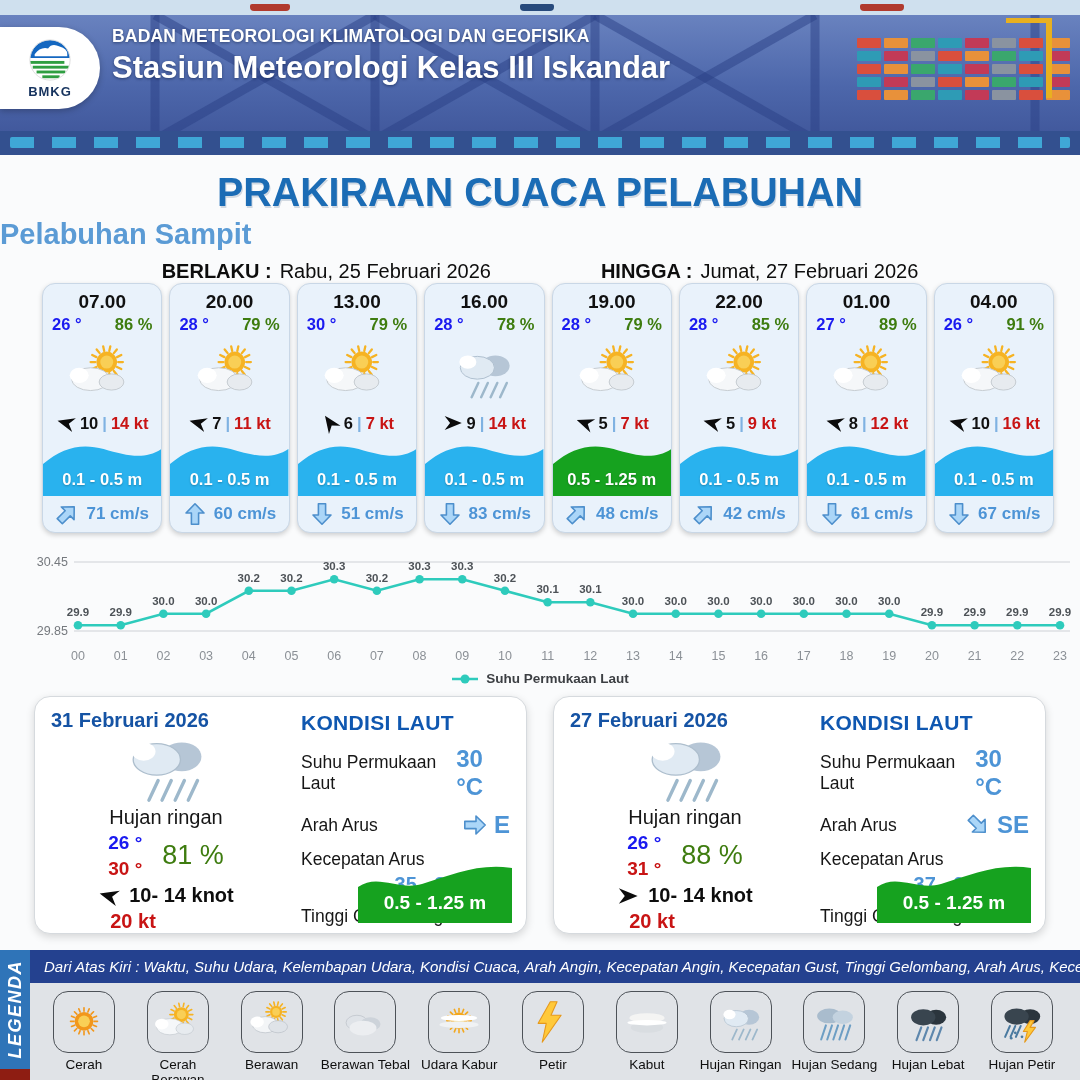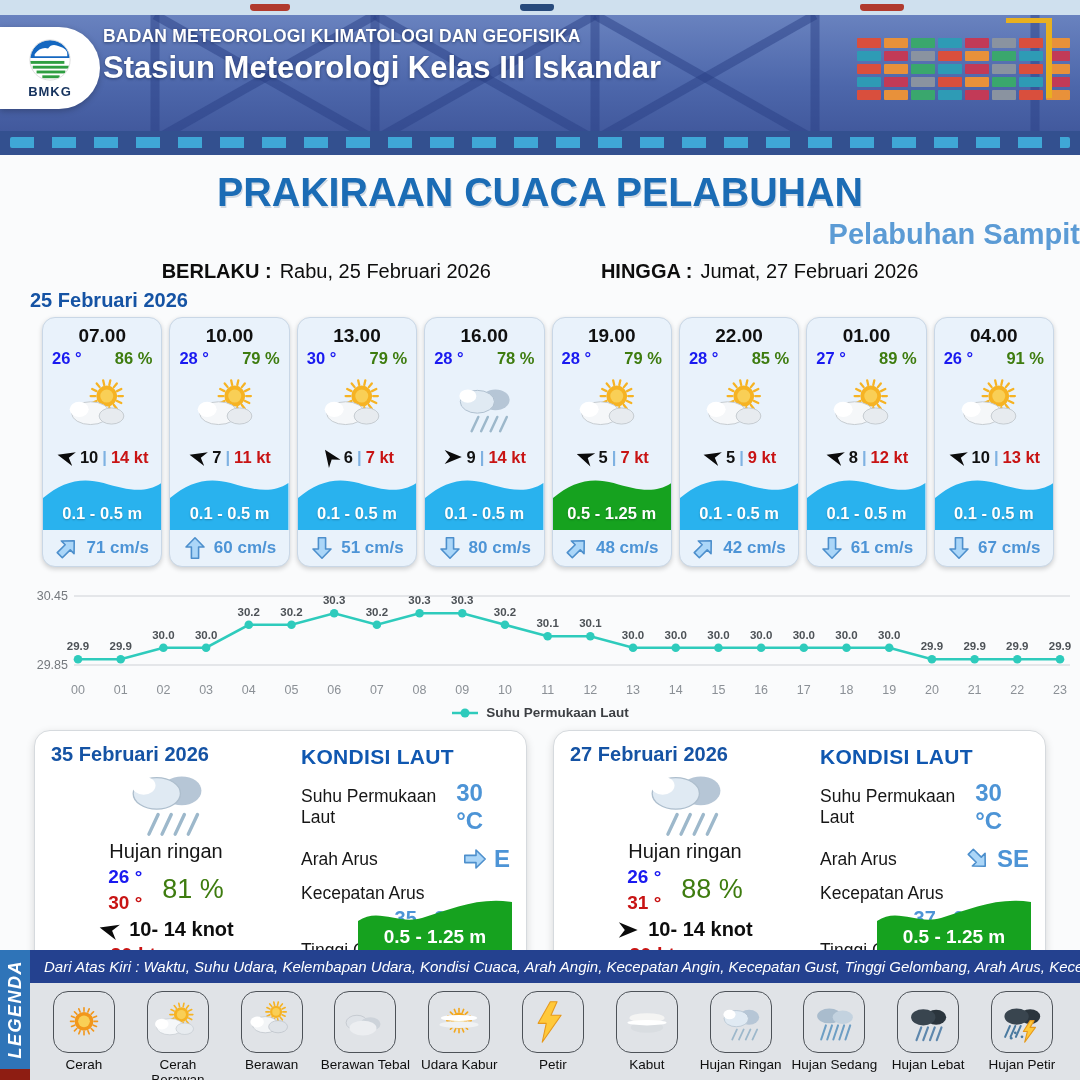--- a/index.html
+++ b/index.html
@@ -17,31 +17,31 @@
   .cont{width:24px;height:10px;border-radius:1px;}
   .seats-band{position:absolute;bottom:0;left:0;right:0;height:24px;background:#33508f;}
   .seats-band::after{content:"";position:absolute;left:10px;right:10px;top:6px;height:11px;
     background:repeating-linear-gradient(90deg,#3fa7d6 0 24px,transparent 24px 42px);border-radius:2px;}
   .crane{position:absolute;top:18px;right:28px;width:6px;height:80px;background:#e8b020;}
   .crane::before{content:"";position:absolute;top:0;right:0;width:46px;height:5px;background:#e8b020;}
   .logo-pill{position:absolute;left:0;top:27px;width:100px;height:82px;background:#fff;
     border-radius:0 44px 44px 0;display:flex;flex-direction:column;align-items:center;
     justify-content:center;box-shadow:0 2px 6px rgba(0,0,0,.25);z-index:5;}
   .logo-text{font-size:13px;font-weight:bold;color:#16335e;letter-spacing:1px;margin-top:1px;}
-  .header-text{position:absolute;left:103px;top:26px;right:10px;color:#fff;z-index:4;
+  .header-text{position:absolute;left:112px;top:26px;right:10px;color:#fff;z-index:4;
     text-shadow:0 1px 3px rgba(10,25,60,.55);}
   .agency{font-size:17.5px;font-weight:bold;letter-spacing:.2px;}
   .station{font-size:31px;font-weight:bold;margin-top:3px;}
   .address{font-size:16.5px;margin-top:7px;font-weight:400;}
 
   
   .main-title{text-align:center;margin-top:14px;color:var(--title-blue,#1b6cb5);
     font-size:41px;font-weight:800;letter-spacing:0px;transform:scaleX(.96);
     text-shadow:1px 2px 0 rgba(160,175,195,.45);}
-  .subtitle{text-align:right;color:var(--subtitle-blue,#5b9bd5);font-size:29px;font-weight:bold;margin-top:2px;}
+  .subtitle{text-align:left;color:var(--subtitle-blue,#5b9bd5);font-size:29px;font-weight:bold;margin-top:2px;}
   .validity{display:flex;justify-content:center;gap:110px;font-size:20px;color:#0d0d0d;margin-top:9px;}
   .validity b{font-weight:bold;margin-right:8px;}
 
   
   .forecast-date{color:var(--date-blue,#1553a4);font-weight:bold;font-size:20px;margin:6px 0 5px 30px;}
   .cards-row{display:flex;gap:7px;padding:0 26px;margin-left:16px;}
   .fcard{width:121px;height:250px;background:#e9f2fb;border:1px solid #c9d7e6;border-radius:13px;
     box-shadow:0 2px 5px rgba(0,0,0,.18);display:flex;flex-direction:column;overflow:hidden;}
   .fc-time{text-align:center;font-size:19px;font-weight:bold;color:#101010;margin-top:7px;}
   .fc-th{display:flex;justify-content:space-between;padding:0 9px;font-size:16.5px;font-weight:bold;margin-top:2px;}
@@ -219,21 +219,20 @@
 <section>
   <div class="main-title">PRAKIRAAN CUACA PELABUHAN</div>
   <div class="subtitle">Pelabuhan Sampit</div>
   <div class="validity">
     <div><b>BERLAKU :</b><span>Rabu, 25 Februari 2026</span></div>
     <div><b>HINGGA :</b><span>Jumat, 27 Februari 2026</span></div>
   </div>
 </section>
 
 <section>
-  <div class="forecast-date">25 Februari 2026</div>
   <div class="cards-row" id="cards-row">
   <div class="fcard">
     <div class="fc-time">07.00</div>
     <div class="fc-th">
       <span class="fc-temp">26 °</span>
       <span class="fc-hum">86 %</span>
     </div>
     <div class="fc-icon">
           <svg viewBox="0 0 80 64" width="76" height="61">
             <line x1="57" y1="21" x2="62" y2="21" stroke="#f6b323" stroke-width="2.4" stroke-linecap="round"></line>
@@ -276,21 +275,21 @@
     <div class="fc-cur">
       <span class="barrow" style="transform:rotate(45deg)">
             <svg viewBox="0 0 24 24" width="100%" height="100%">
               <polygon points="12,1.8 21,11 15.6,11 15.6,22.2 8.4,22.2 8.4,11 3,11" fill="#abd6f8" stroke="#4d8fcc" stroke-width="1.6" stroke-linejoin="round"></polygon>
             </svg>
           </span>
       <span>71 cm/s</span>
     </div>
   </div>
   <div class="fcard">
-    <div class="fc-time">10.00</div>
+    <div class="fc-time">20.00</div>
     <div class="fc-th">
       <span class="fc-temp">28 °</span>
       <span class="fc-hum">79 %</span>
     </div>
     <div class="fc-icon">
           <svg viewBox="0 0 80 64" width="76" height="61">
             <line x1="57" y1="21" x2="62" y2="21" stroke="#f6b323" stroke-width="2.4" stroke-linecap="round"></line>
             <line x1="55.81162641482903" y1="26.206604869410697" x2="60.316470754341125" y2="28.376023564998487" stroke="#f6b323" stroke-width="2.4" stroke-linecap="round"></line>
             <line x1="52.4818776223048" y1="30.381977789616357" x2="55.59932663159847" y2="34.29113520195651" stroke="#f6b323" stroke-width="2.4" stroke-linecap="round"></line>
             <line x1="47.67025120747577" y1="32.699134946181886" x2="48.78285587725735" y2="37.573774507091" stroke="#f6b323" stroke-width="2.4" stroke-linecap="round"></line>
@@ -422,21 +421,21 @@
             <path d="M0,24 C20,7 40,3 62,9 C86,16 104,20 121,9 L121,56 L0,56 Z"></path>
           </svg>
       <span class="fc-wave-label">0.1 - 0.5 m</span>
     </div>
     <div class="fc-cur">
       <span class="barrow" style="transform:rotate(180deg)">
             <svg viewBox="0 0 24 24" width="100%" height="100%">
               <polygon points="12,1.8 21,11 15.6,11 15.6,22.2 8.4,22.2 8.4,11 3,11" fill="#abd6f8" stroke="#4d8fcc" stroke-width="1.6" stroke-linejoin="round"></polygon>
             </svg>
           </span>
-      <span>80 cm/s</span>
+      <span>83 cm/s</span>
     </div>
   </div>
   <div class="fcard">
     <div class="fc-time">19.00</div>
     <div class="fc-th">
       <span class="fc-temp">28 °</span>
       <span class="fc-hum">79 %</span>
     </div>
     <div class="fc-icon">
           <svg viewBox="0 0 80 64" width="76" height="61">
@@ -624,21 +623,21 @@
           </svg>
         </div>
     <div class="fc-wind">
       <span class="dart" style="transform:rotate(195deg)">
             <svg viewBox="0 0 24 24" width="100%" height="100%">
               <polygon points="2,3.5 22.5,12 2,20.5 8.5,12" fill="#0b0b0b"></polygon>
             </svg>
           </span>
       <span>10</span>
       <span class="fc-sep">|</span>
-      <span class="fc-wg">13 kt</span>
+      <span class="fc-wg">16 kt</span>
     </div>
     <div class="fc-wave blue">
       <svg viewBox="0 0 121 56" preserveAspectRatio="none">
             <path d="M0,24 C20,7 40,3 62,9 C86,16 104,20 121,9 L121,56 L0,56 Z"></path>
           </svg>
       <span class="fc-wave-label">0.1 - 0.5 m</span>
     </div>
     <div class="fc-cur">
       <span class="barrow" style="transform:rotate(180deg)">
             <svg viewBox="0 0 24 24" width="100%" height="100%">
@@ -737,21 +736,21 @@
       <circle cx="14" cy="6" r="4.5" fill="#2ecbbc"></circle>
     </svg>
     <span>Suhu Permukaan Laut</span>
   </div>
 </section>
 
 <section class="days-row">
 
   <div class="day-card">
     <div class="day-left">
-      <div class="day-date">35 Februari 2026</div>
+      <div class="day-date">31 Februari 2026</div>
       <div class="day-icon"><svg viewBox="0 0 80 64" width="76" height="61">
             <ellipse cx="52" cy="25" rx="15" ry="11" fill="#b6c6d6"></ellipse>
             <ellipse cx="33" cy="27" rx="18" ry="12" fill="#e0eaf3" stroke="#adbecd" stroke-width="1"></ellipse>
             <ellipse cx="23" cy="21" rx="9" ry="7" fill="#ffffff"></ellipse>
             <line x1="34" y1="43" x2="27" y2="58" stroke="#9db8cb" stroke-width="2.6" stroke-linecap="round"></line>
             <line x1="44" y1="43" x2="37" y2="58" stroke="#9db8cb" stroke-width="2.6" stroke-linecap="round"></line>
             <line x1="54" y1="43" x2="47" y2="58" stroke="#9db8cb" stroke-width="2.6" stroke-linecap="round"></line>
             <line x1="64" y1="43" x2="57" y2="58" stroke="#9db8cb" stroke-width="2.6" stroke-linecap="round"></line>
           </svg></div>
       <div class="day-cond">Hujan ringan</div>

